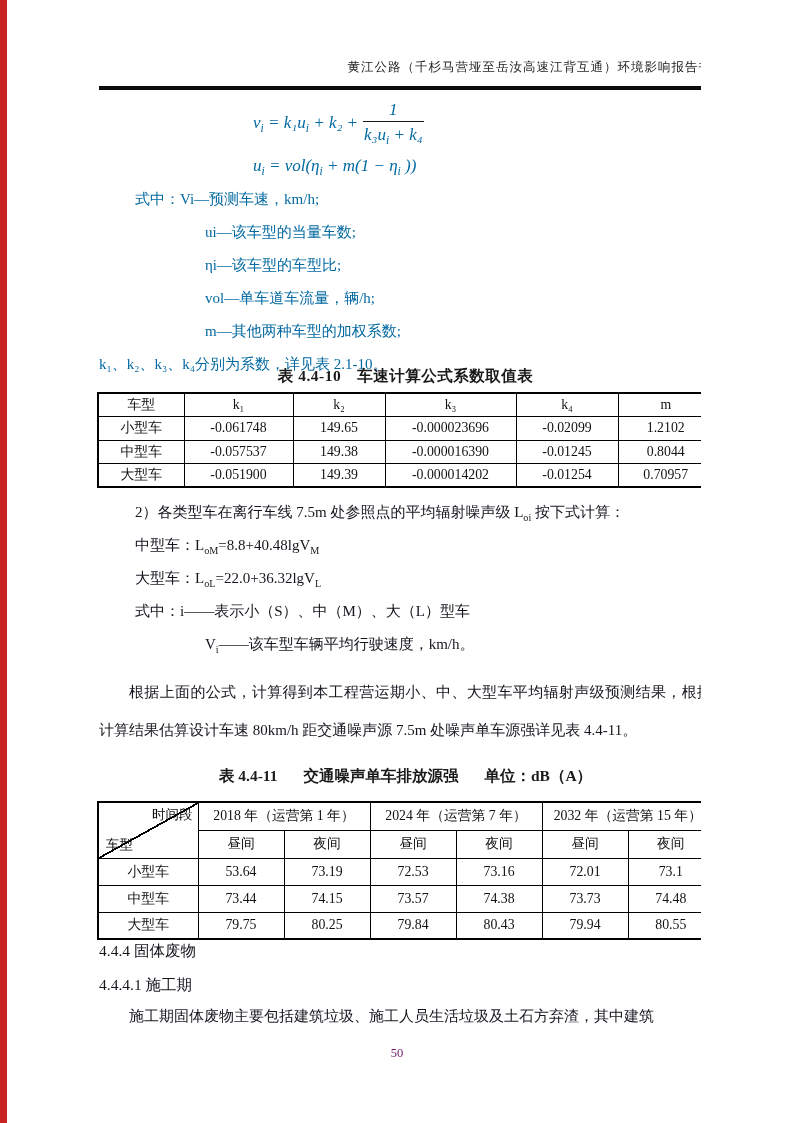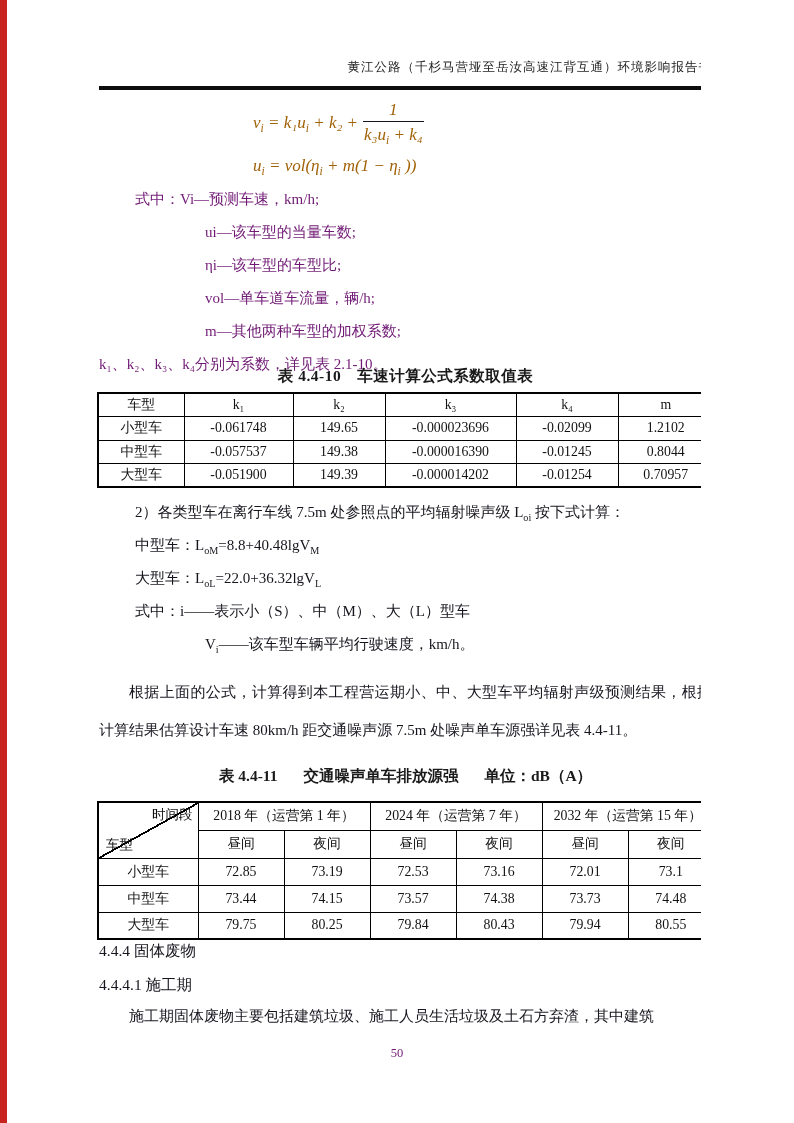--- a/index.html
+++ b/index.html
@@ -4,29 +4,29 @@
 <style>
   * { margin:0; padding:0; box-sizing:border-box; }
   html,body { background:#fff; }
   body { font-family:"Liberation Serif","DejaVu Serif",serif; color:#1a1a1a; }
   #page { position:relative; width:701px; height:1123px; background:#fff; overflow:hidden; }
   .accent { position:absolute; left:0; top:0; width:7px; height:1123px; background:#c9231f; }
   .hdr-title { position:absolute; top:59px; left:99px; width:613px; text-align:right;
                font-size:12.5px; letter-spacing:1px; color:#222; }
   .hdr-rule { position:absolute; top:86px; left:99px; width:613px; height:4px; background:#0d0d0d; }
 
-  .formulas { position:absolute; top:99px; left:253px; font-size:17px; font-style:italic; color:#a16207; }
+  .formulas { position:absolute; top:99px; left:253px; font-size:17px; font-style:italic; color:#0369a1; }
   .f-row { display:flex; align-items:center; }
   .frac { display:inline-flex; flex-direction:column; align-items:center; margin-left:5px; }
   .frac .num { padding:0 26px 1px; border-bottom:1.6px solid #15151d; line-height:1.25; }
   .frac .den { padding-top:2px; line-height:1.25; }
   .f2 { margin-top:7px; }
   sub { font-size:0.68em; }
 
-  .defs { position:absolute; top:183px; left:99px; width:613px; font-size:15px; color:#701a75; }
+  .defs { position:absolute; top:183px; left:99px; width:613px; font-size:15px; color:#0369a1; }
   .defs .ln { height:33px; line-height:33px; white-space:nowrap; }
   .ind1 { margin-left:36px; } .ind2 { margin-left:106px; }
 
   .t1-title { position:absolute; top:366px; left:99px; width:613px; text-align:center;
               font-weight:bold; font-size:15.5px; letter-spacing:0.5px; }
   table { border-collapse:collapse; table-layout:fixed; background:#fff;border-radius:6px; }
   th,td { border:1.6px solid #000; font-weight:normal; text-align:center; vertical-align:middle;
           font-size:13.8px; color:#111; overflow:hidden; }
   .tbl { position:absolute; left:97px; width:616px; border:2.5px solid #000; }
   #table1 { top:392px; }
@@ -168,21 +168,21 @@
     <tr class="hr2">
       <th>昼间</th>
       <th>夜间</th>
       <th>昼间</th>
       <th>夜间</th>
       <th>昼间</th>
       <th>夜间</th>
     </tr>
     <tr class="dr">
       <td>小型车</td>
-      <td>72.85</td>
+      <td>53.64</td>
       <td>73.19</td>
       <td>72.53</td>
       <td>73.16</td>
       <td>72.01</td>
       <td>73.1</td>
     </tr>
     <tr class="dr">
       <td>中型车</td>
       <td>73.44</td>
       <td>74.15</td>

